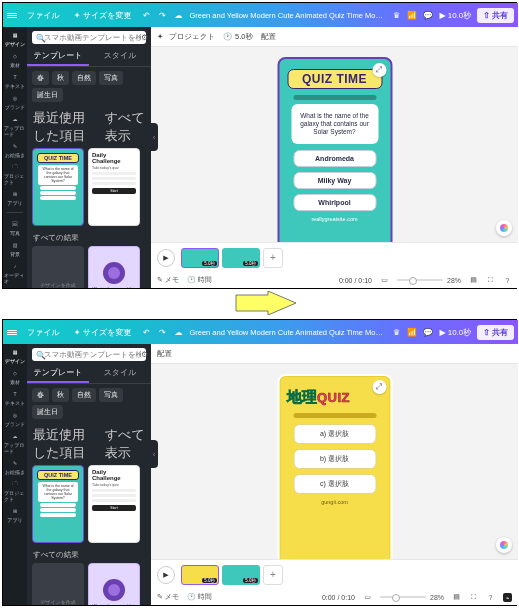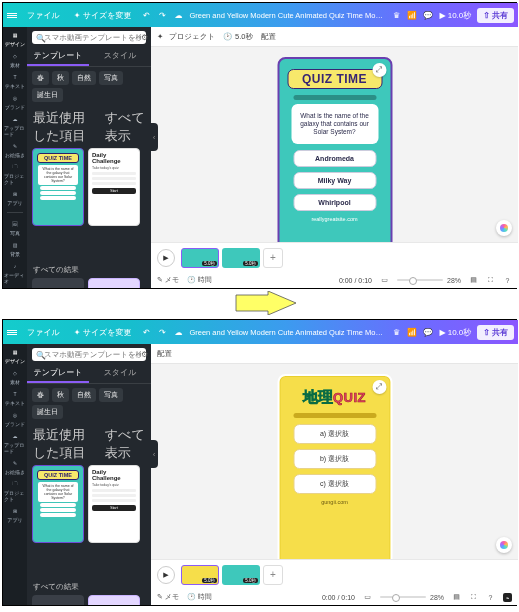--- a/index.html
+++ b/index.html
@@ -35,21 +35,21 @@
   .card { width:52px; height:78px; border-radius:4px; overflow:hidden; position:relative; font-size:5px;}
   .card.green { background:#3ec5b8; border:1px solid #6c4bd6;}
   .card.green .title { background:#f7e86b; color:#2a1f6d; font-weight:800; font-size:5.5px; text-align:center; margin:4px 4px 2px; padding:1px 0; border-radius:3px; border:1px solid #2a1f6d;}
   .card.green .q { background:#fff; margin:1px 5px; font-size:3.5px; text-align:center; padding:2px; border-radius:2px; color:#333;}
   .card.green .opt { background:#fff; margin:1px 7px; height:4px; border-radius:2px;}
   .card.white { background:#fff; border:1px solid #ddd; color:#222; padding:3px;}
   .card.white .dc { font-weight:800; font-size:6px; line-height:1;}
   .card.white .sub { font-size:3.5px; color:#555; margin-top:2px;}
   .card.white .bars div { height:3px; background:#f0f0f0; margin-top:2px; border-radius:1px;}
   .card.white .cta { margin-top:3px; background:#222; color:#fff; font-size:3.5px; text-align:center; padding:1px; border-radius:2px;}
-  .sec-head2 { padding:3px 6px; font-size:7.5px; color:#ccc;margin-top:32px;}
+  .sec-head2 { padding:3px 6px; font-size:7.5px; color:#ccc;}
   .cards2 { display:flex; gap:4px; padding:0 5px;}
   .card2 { width:52px; height:78px; border-radius:4px; background:#3a3f47; position:relative; font-size:5px; display:flex; align-items:center; justify-content:center; color:#888;}
   .card2.purple { background:#e3d6ff; border:1px solid #c9b3ff;}
   .card2.purple .circ { width:22px; height:22px; border-radius:50%; background:#6a3fb0; margin:4px auto 0; position:relative;}
   .card2.purple .circ::after{content:"";position:absolute;inset:5px;border-radius:50%;background:#9b6fe0;}
   .card2.purple .txt { font-size:4px; color:#5b3bad; text-align:center; margin-top:2px;}
   .card2.purple .opts div{ height:4px; background:#fff; border:1px solid #c0a8f0; margin:1px 7px; border-radius:2px;}
   .panel-collapse { width:8px; height:28px; align-self:center; background:#23282e; border-radius:0 4px 4px 0; margin-left:-1px; display:flex; align-items:center; justify-content:center; color:#888; font-size:8px; position:absolute; left:148px; top:120px; z-index:2;}
 
   .canvas-area { flex:1; background:#f3f3f3; display:flex; flex-direction:column; position:relative;}
@@ -65,21 +65,21 @@
   
   .page.green { background:#3ec8bb; border:2px solid #6a3fb0;}
   .page.green .ptitle { margin:10px 8px 6px; text-align:center; font-weight:900; font-size:12px; color:#372573; background:#f7e86b; border:1.5px solid #372573; border-radius:6px; padding:2px 0; letter-spacing:0.5px;}
   .page.green .slot { margin:0 14px 4px; height:5px; background:#2b8f86; border-radius:3px; position:relative;}
   .page.green .qbox { margin:0 12px 6px; background:#fff; border-radius:6px; padding:8px 6px; text-align:center; font-size:6.5px; color:#2a2a4a; line-height:1.25;}
   .page.green .optbox { margin:0 14px 5px; background:#fff; border:1px solid #ccd; border-radius:6px; padding:4px 0; text-align:center; font-size:7px; color:#2a2a4a; font-weight:600;}
   .page.green .foot { text-align:center; font-size:5.5px; color:#fff; margin-top:4px;}
 
   
   .page.yellow { background:#f6de4a; border:2px solid #fff; box-shadow: 0 0 0 1px #e9cf2e inset; }
-  .page.yellow .ptitle { margin:12px 8px 6px; text-align:center; font-weight:900; font-size:15px; }
+  .page.yellow .ptitle { margin:12px 8px 6px; font-weight:900; font-size:15px; }
   .page.yellow .ptitle .jp { color:#1aa367; -webkit-text-stroke:0.6px #0b6b43;}
   .page.yellow .ptitle .en { color:#e5445e; -webkit-text-stroke:0.6px #9c1d35; font-size:13px; letter-spacing:0.5px;}
   .page.yellow .slot { margin:0 14px 6px; height:5px; background:#caaa1e; border-radius:3px;}
   .page.yellow .qbox { margin:0 12px 8px; background:#fff; border-radius:6px; padding:10px 6px; text-align:center; font-size:7.5px; color:#333; }
   .page.yellow .optbox { margin:0 14px 5px; background:#fff; border:1px solid #e6d; border:1px solid #e8d28a; border-radius:6px; padding:4px 0; text-align:center; font-size:7px; color:#333;}
   .page.yellow .foot { text-align:center; font-size:5.5px; color:#6b5a12; margin-top:4px;}
 
   .timeline-wrap { height:46px; background:#fff; border-top:1px solid #e8e8e8; display:flex; flex-direction:column;}
   .timeline { height:30px; display:flex; align-items:center; padding:0 6px; gap:6px;}
   .play-btn { width:18px; height:18px; border:1px solid #ccc; border-radius:50%; display:flex; align-items:center; justify-content:center; font-size:7px; color:#333;}

